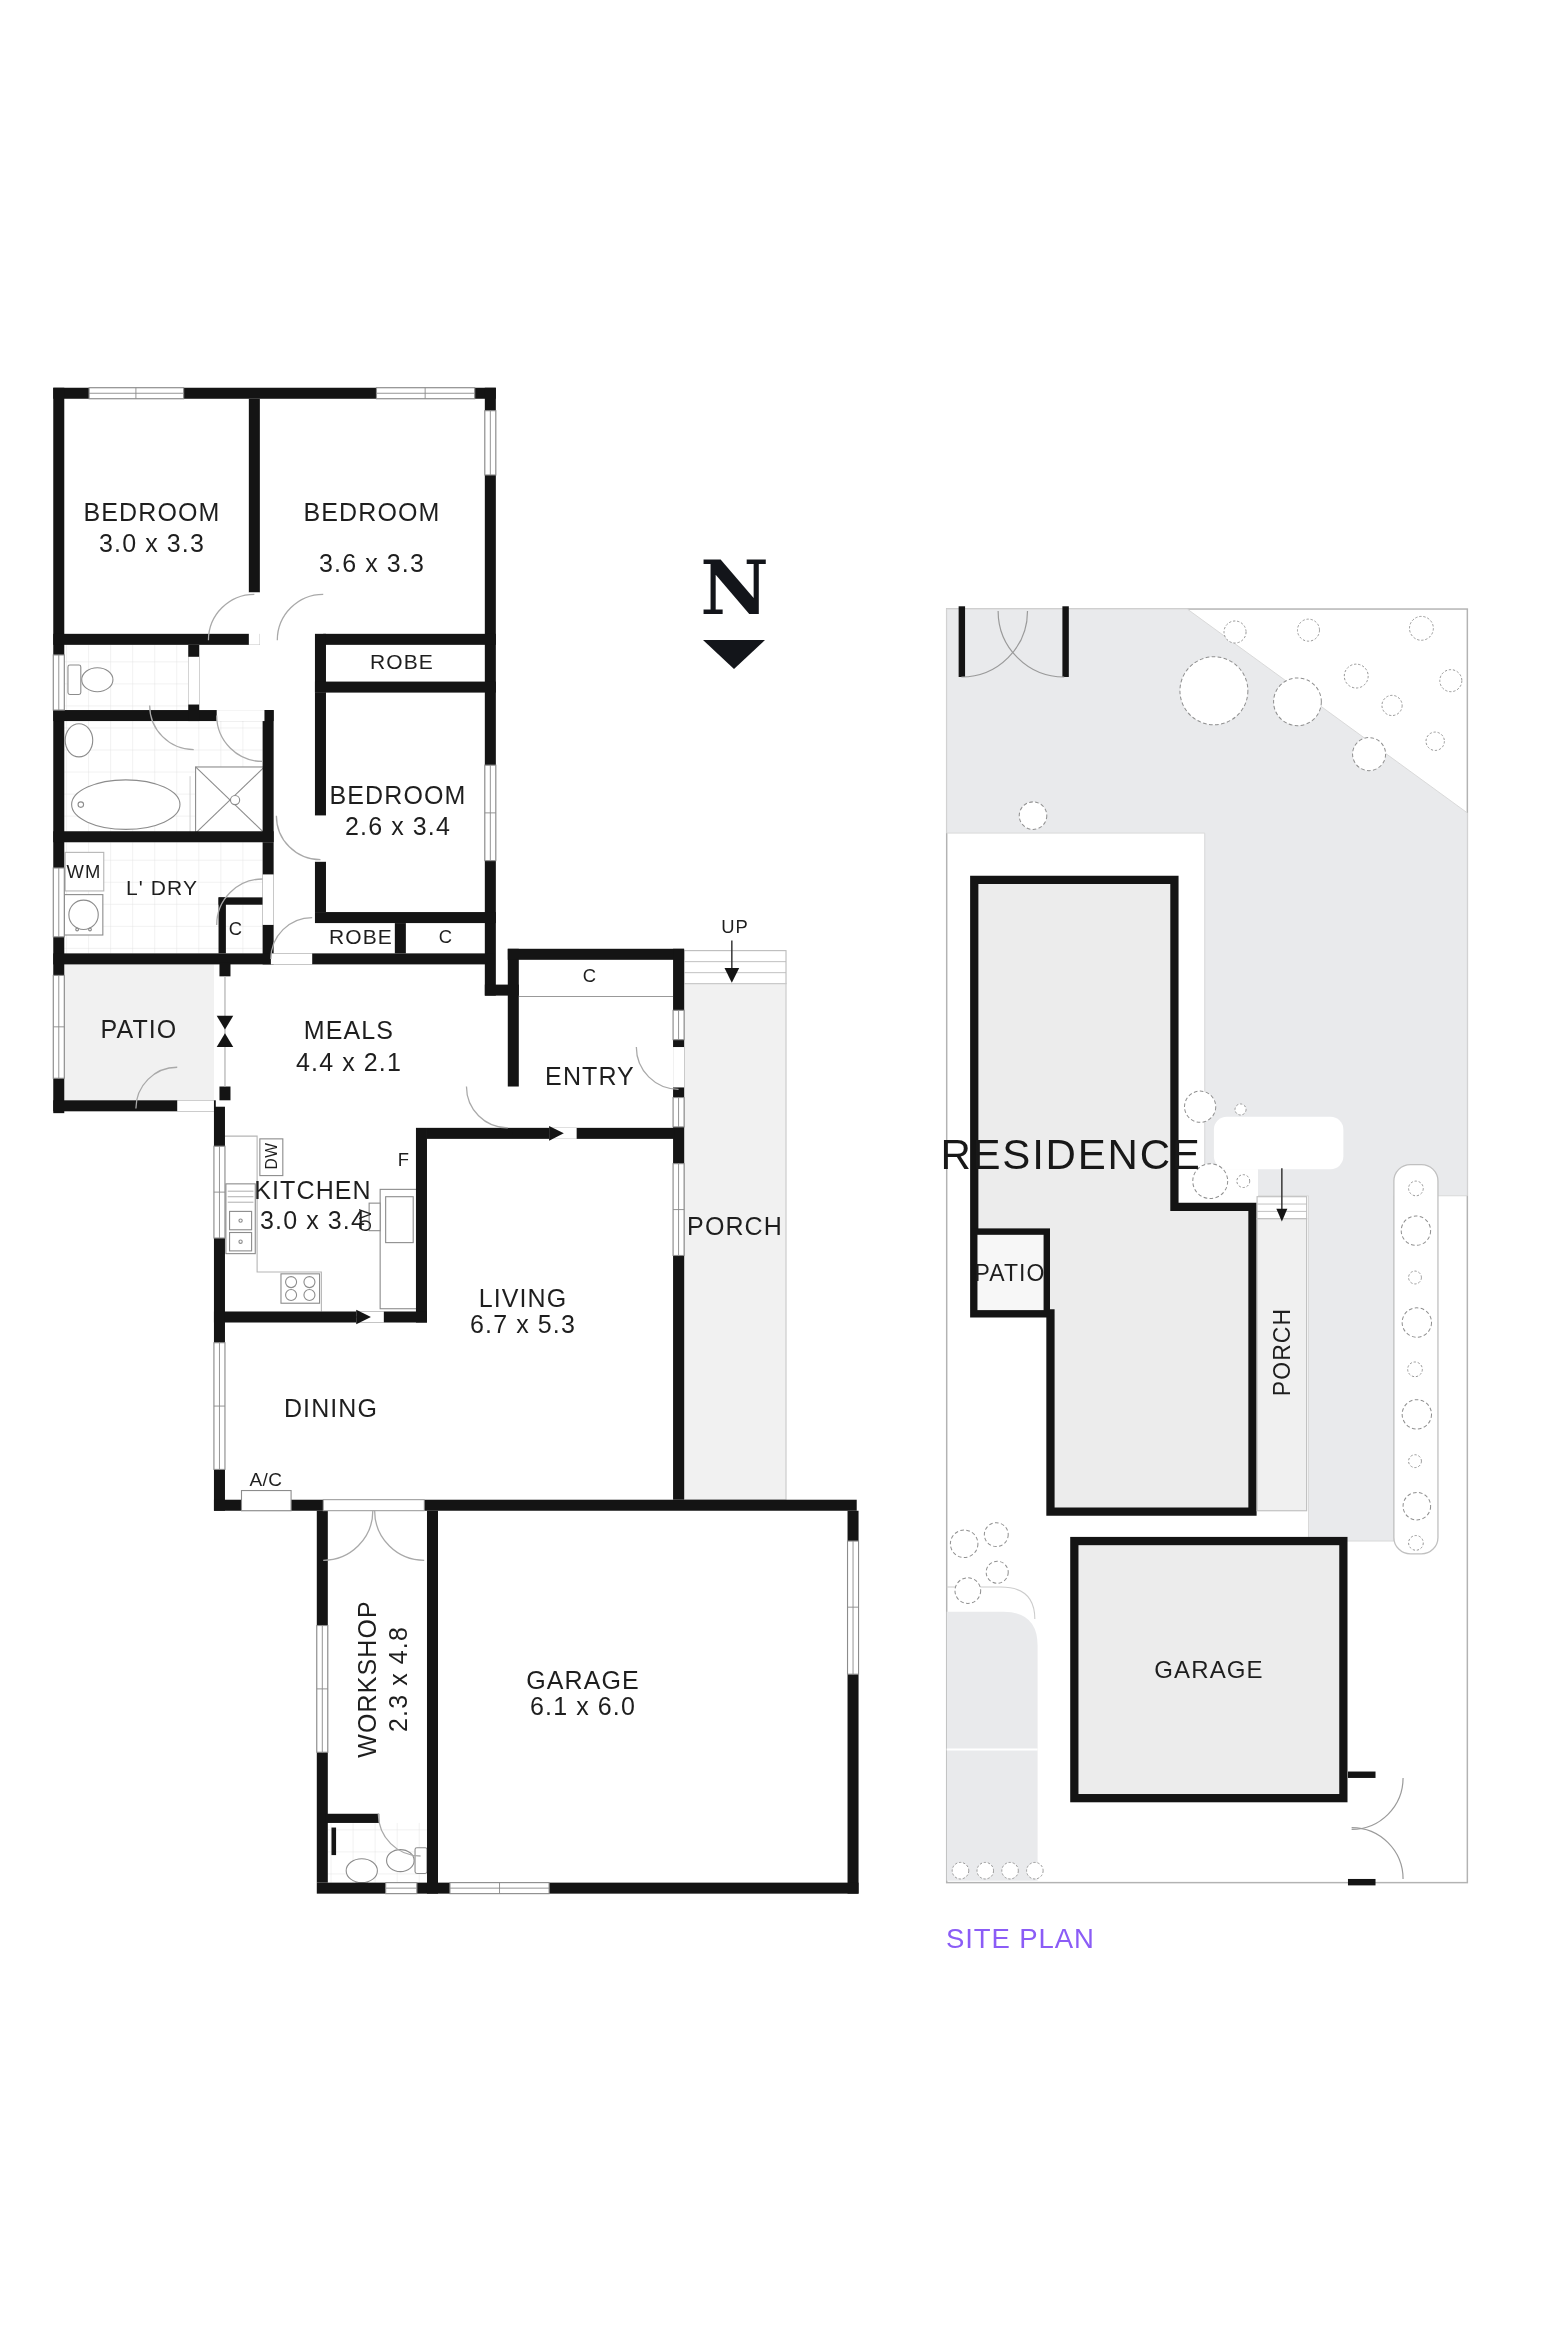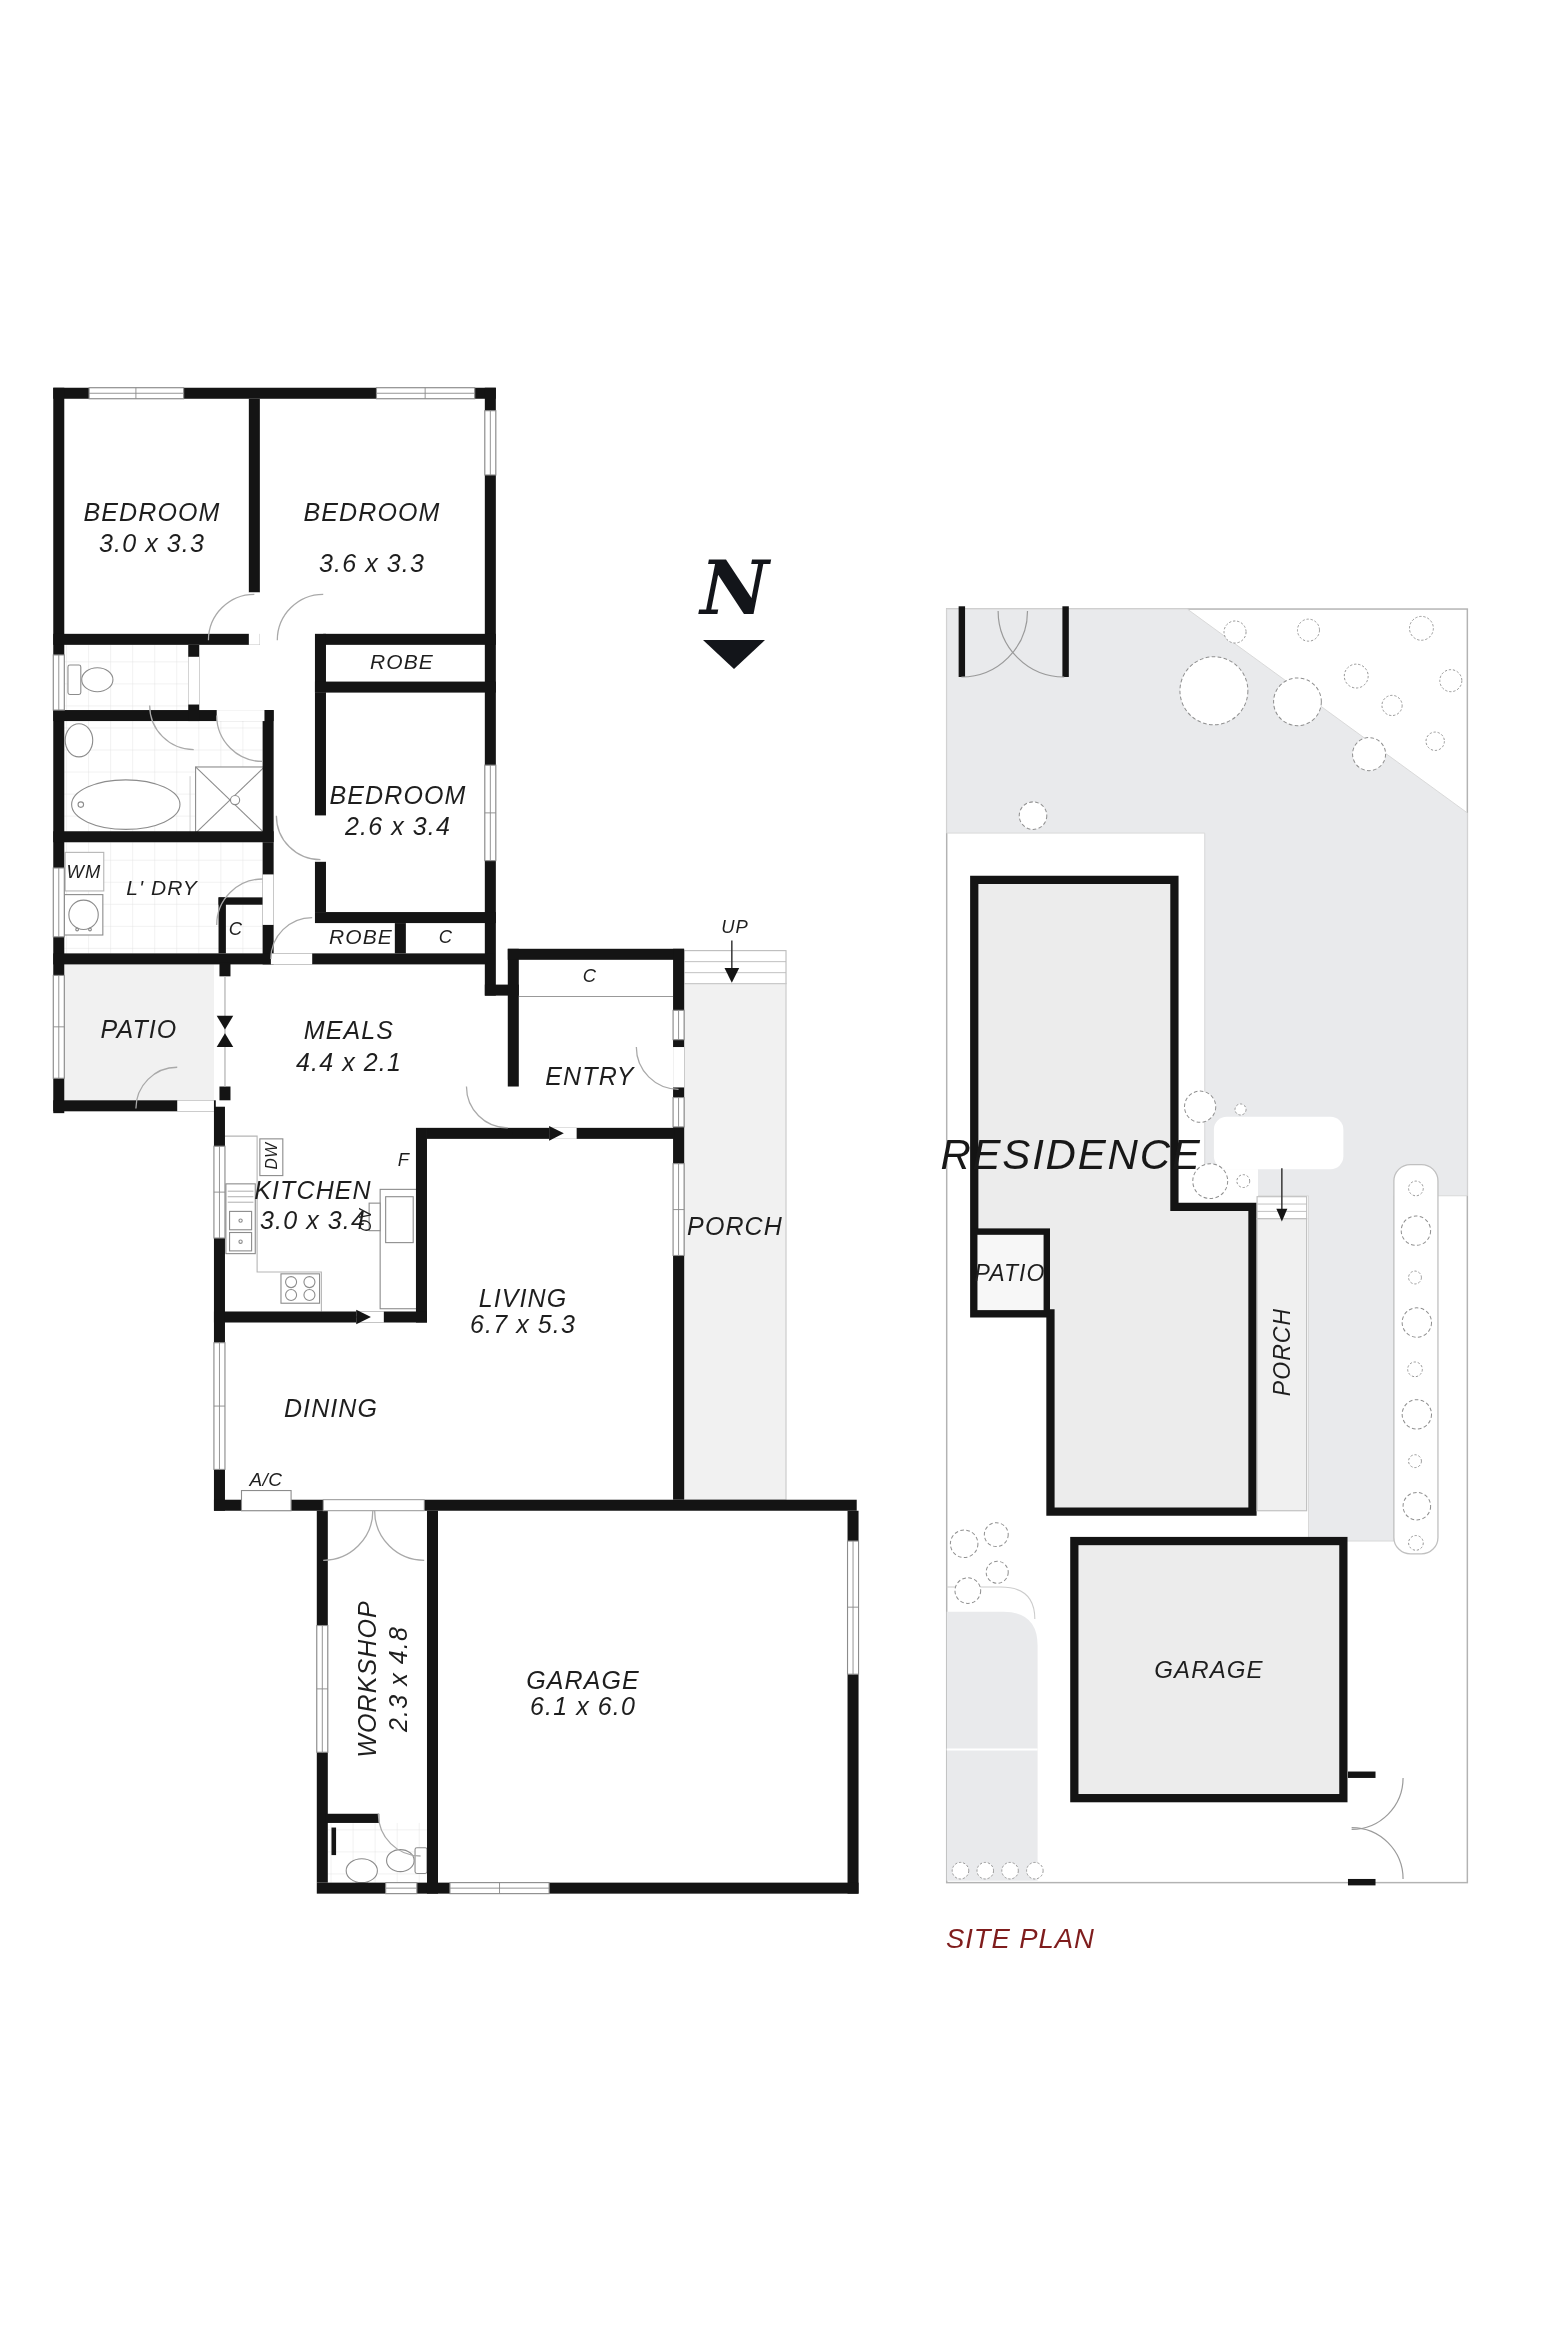--- a/index.html
+++ b/index.html
@@ -1,31 +1,31 @@
 <!DOCTYPE html>
 <html style="font-size:14.7px"><head>
 <meta charset="utf-8">
 <style>
   html,body{margin:0;padding:0;background:#fff;}
   .canvas{position:relative;width:1561px;height:2317px;background:#ffffff;overflow:hidden;
-          font-family:"Liberation Sans",sans-serif;font-style:italic;}
+          font-family:"Liberation Sans",sans-serif;}
   svg.plan{position:absolute;left:0;top:0;}
   .lbl{position:absolute;transform:translate(-50%,-50%);white-space:nowrap;color:#1e1e1e;
        letter-spacing:1.1px;text-align:center;}
   .room{font-size:25px;}
   .mid{font-size:21px;}
   .sm{font-size:18.4px;}
   .xs{font-size:15.6px;letter-spacing:0.5px;}
   .ac{font-size:19px;letter-spacing:0.5px;}
   .rot{transform:translate(-50%,-50%) rotate(-90deg);}
   .stack{line-height:31px;}
   .residence-lbl{font-size:42px;letter-spacing:1.8px;color:#181818;}
   .site-lbl{font-size:23px;}
   .garage-site{font-size:24px;}
-  .site-title{position:absolute;font-size:27.5px;letter-spacing:0.9px;color:#7f1d1d;white-space:nowrap;}
+  .site-title{position:absolute;font-size:27.5px;letter-spacing:0.9px;color:#8b5cf6;white-space:nowrap;}
   .north-n{font-family:"DejaVu Serif",serif;font-weight:bold;font-size:75px;color:#13151a;}
   .north-tri{position:absolute;width:0;height:0;border-left:31px solid transparent;
              border-right:31px solid transparent;border-top:29px solid #13151a;}
   .disc{position:absolute;transform:translate(-50%,0);font-size:23px;color:#161616;
         letter-spacing:0.2px;white-space:nowrap;}
 </style>
 </head>
 <body>
 
 <div class="canvas">

